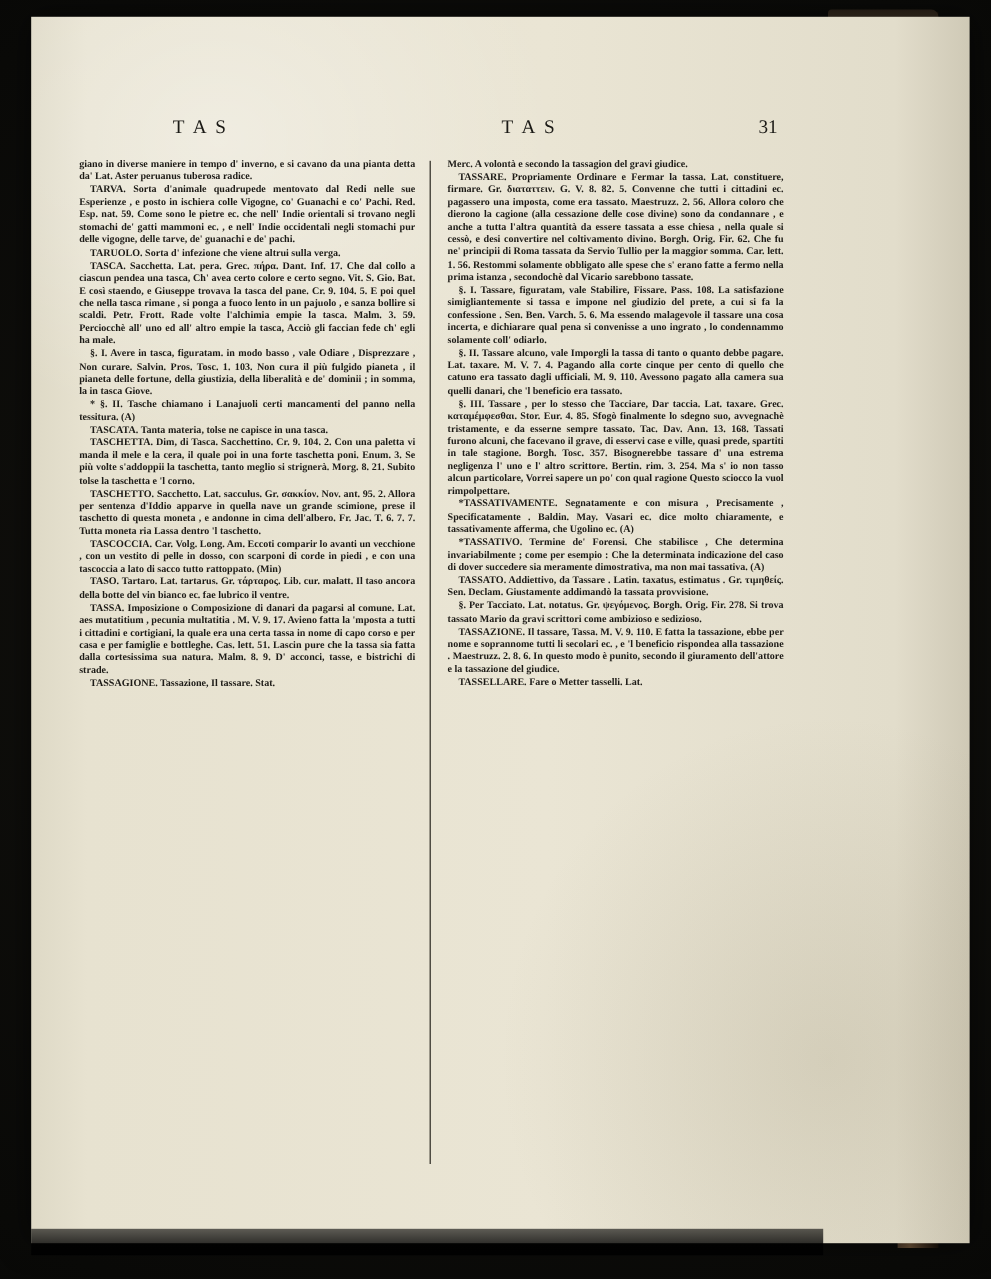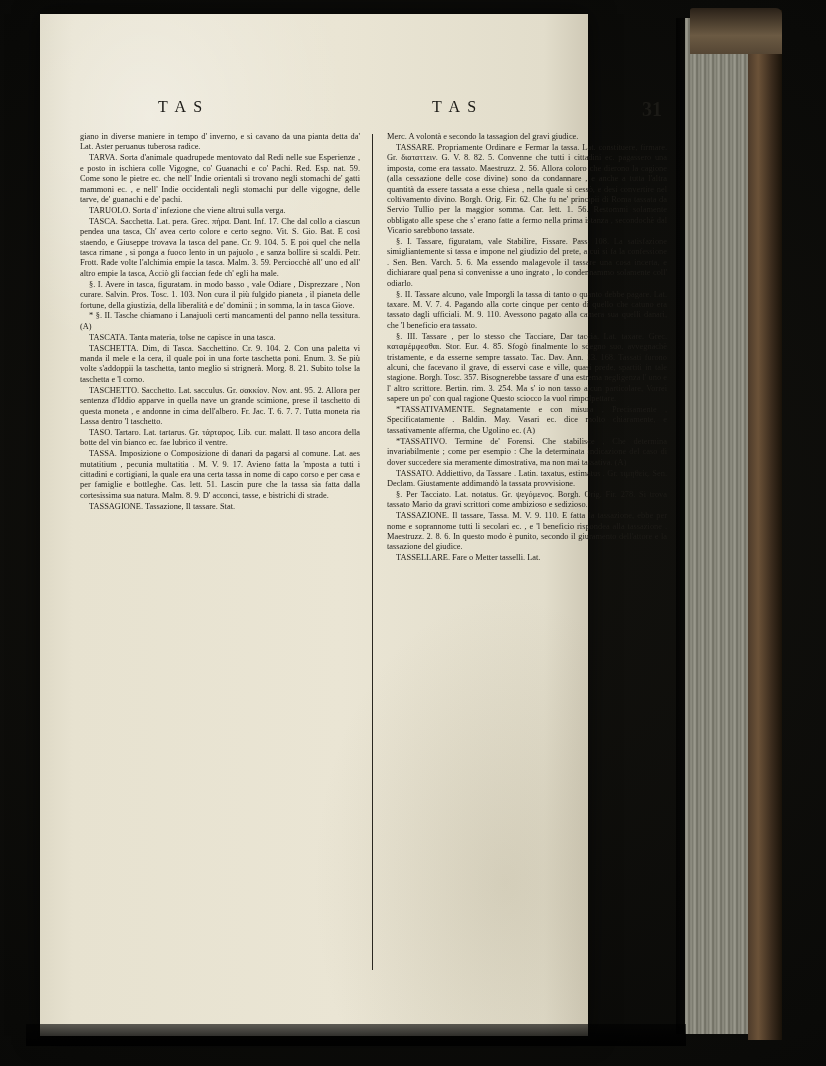--- a/index.html
+++ b/index.html
@@ -57,23 +57,23 @@
     left: 690px;
     top: 8px;
     width: 92px;
     height: 46px;
     background: linear-gradient(to bottom, #2a2118 0%, #6b5a43 60%, #554634 100%);
     border-radius: 3px 6px 0 0;
   }
   
   .page-paper {
     position: absolute;
-    left: 40px;
+    left: 26px;
     top: 14px;
-    width: 548px;
+    width: 782px;
     height: 1022px;
     background:
       linear-gradient(to right, #ded9c6 0%, #e7e2d0 6%, #eae5d4 55%, #e2ddcb 92%, #cfc9b6 100%);
     box-shadow: 0 0 24px rgba(0,0,0,0.55);
   }
   .paper-grain {
     position: absolute;
     inset: 0;
     background:
       radial-gradient(60% 40% at 20% 10%, rgba(255,255,255,0.35), rgba(255,255,255,0) 60%),
@@ -105,27 +105,27 @@
     position: absolute;
     left: 352px;
     top: 0;
     font-size: 16px;
     letter-spacing: 2px;
   }
   .rh-page {
     position: absolute;
     right: 6px;
     top: 0;
-    font-size: 20px;
-    font-weight: bold;
+    font-size: 16px;
   }
   .columns {
     position: relative;
     display: flex;
     gap: 0;
+    font-weight: bold;
   }
   .col {
     width: 280px;
     font-size: 8.4px;
     line-height: 10.4px;
     text-align: justify;
     color: #1d1b17;
   }
   .col.left { padding-right: 12px; }
   .col.right { padding-left: 14px; }
@@ -178,20 +178,21 @@
         <div class="col left">
           <p class="entry noindent">giano in diverse maniere in tempo d' inverno, e si cavano da una pianta detta da' Lat. Aster peruanus tuberosa radice.</p>
           <p class="entry">TARVA. Sorta d'animale quadrupede mentovato dal Redi nelle sue Esperienze , e posto in ischiera colle Vigogne, co' Guanachi e co' Pachi. Red. Esp. nat. 59. Come sono le pietre ec. che nell' Indie orientali si trovano negli stomachi de' gatti mammoni ec. , e nell' Indie occidentali negli stomachi pur delle vigogne, delle tarve, de' guanachi e de' pachi.</p>
           <p class="entry">TARUOLO. Sorta d' infezione che viene altrui sulla verga.</p>
           <p class="entry">TASCA. Sacchetta. Lat. pera. Grec. πήρα. Dant. Inf. 17. Che dal collo a ciascun pendea una tasca, Ch' avea certo colore e certo segno. Vit. S. Gio. Bat. E così staendo, e Giuseppe trovava la tasca del pane. Cr. 9. 104. 5. E poi quel che nella tasca rimane , si ponga a fuoco lento in un pajuolo , e sanza bollire si scaldi. Petr. Frott. Rade volte l'alchimia empie la tasca. Malm. 3. 59. Perciocchè all' uno ed all' altro empie la tasca, Acciò gli faccian fede ch' egli ha male.</p>
           <p class="entry">§. I. Avere in tasca, figuratam. in modo basso , vale Odiare , Disprezzare , Non curare. Salvin. Pros. Tosc. 1. 103. Non cura il più fulgido pianeta , il pianeta delle fortune, della giustizia, della liberalità e de' dominii ; in somma, la in tasca Giove.</p>
           <p class="entry">* §. II. Tasche chiamano i Lanajuoli certi mancamenti del panno nella tessitura. (A)</p>
           <p class="entry">TASCATA. Tanta materia, tolse ne capisce in una tasca.</p>
           <p class="entry">TASCHETTA. Dim, di Tasca. Sacchettino. Cr. 9. 104. 2. Con una paletta vi manda il mele e la cera, il quale poi in una forte taschetta poni. Enum. 3. Se più volte s'addoppii la taschetta, tanto meglio si strignerà. Morg. 8. 21. Subito tolse la taschetta e 'l corno.</p>
           <p class="entry">TASCHETTO. Sacchetto. Lat. sacculus. Gr. σακκίον. Nov. ant. 95. 2. Allora per sentenza d'Iddio apparve in quella nave un grande scimione, prese il taschetto di questa moneta , e andonne in cima dell'albero. Fr. Jac. T. 6. 7. 7. Tutta moneta ria Lassa dentro 'l taschetto.</p>
+          <p class="entry">TASCOCCIA. Car. Volg. Long. Am. Eccoti comparir lo avanti un vecchione , con un vestito di pelle in dosso, con scarponi di corde in piedi , e con una tascoccia a lato di sacco tutto rattoppato. (Min)</p>
           <p class="entry">TASO. Tartaro. Lat. tartarus. Gr. τάρταρος. Lib. cur. malatt. Il taso ancora della botte del vin bianco ec. fae lubrico il ventre.</p>
           <p class="entry">TASSA. Imposizione o Composizione di danari da pagarsi al comune. Lat. aes mutatitium , pecunia multatitia . M. V. 9. 17. Avieno fatta la 'mposta a tutti i cittadini e cortigiani, la quale era una certa tassa in nome di capo corso e per casa e per famiglie e bottleghe. Cas. lett. 51. Lascin pure che la tassa sia fatta dalla cortesissima sua natura. Malm. 8. 9. D' acconci, tasse, e bistrichi di strade.</p>
           <p class="entry">TASSAGIONE. Tassazione, Il tassare. Stat.</p>
         </div>
 
         <div class="divider"></div>
 
         <div class="col right">
           <p class="entry noindent">Merc. A volontà e secondo la tassagion del gravi giudice.</p>
           <p class="entry">TASSARE. Propriamente Ordinare e Fermar la tassa. Lat. constituere, firmare. Gr. διαταττειν. G. V. 8. 82. 5. Convenne che tutti i cittadini ec. pagassero una imposta, come era tassato. Maestruzz. 2. 56. Allora coloro che dierono la cagione (alla cessazione delle cose divine) sono da condannare , e anche a tutta l'altra quantità da essere tassata a esse chiesa , nella quale si cessò, e desi convertire nel coltivamento divino. Borgh. Orig. Fir. 62. Che fu ne' principii di Roma tassata da Servio Tullio per la maggior somma. Car. lett. 1. 56. Restommi solamente obbligato alle spese che s' erano fatte a fermo nella prima istanza , secondochè dal Vicario sarebbono tassate.</p>

